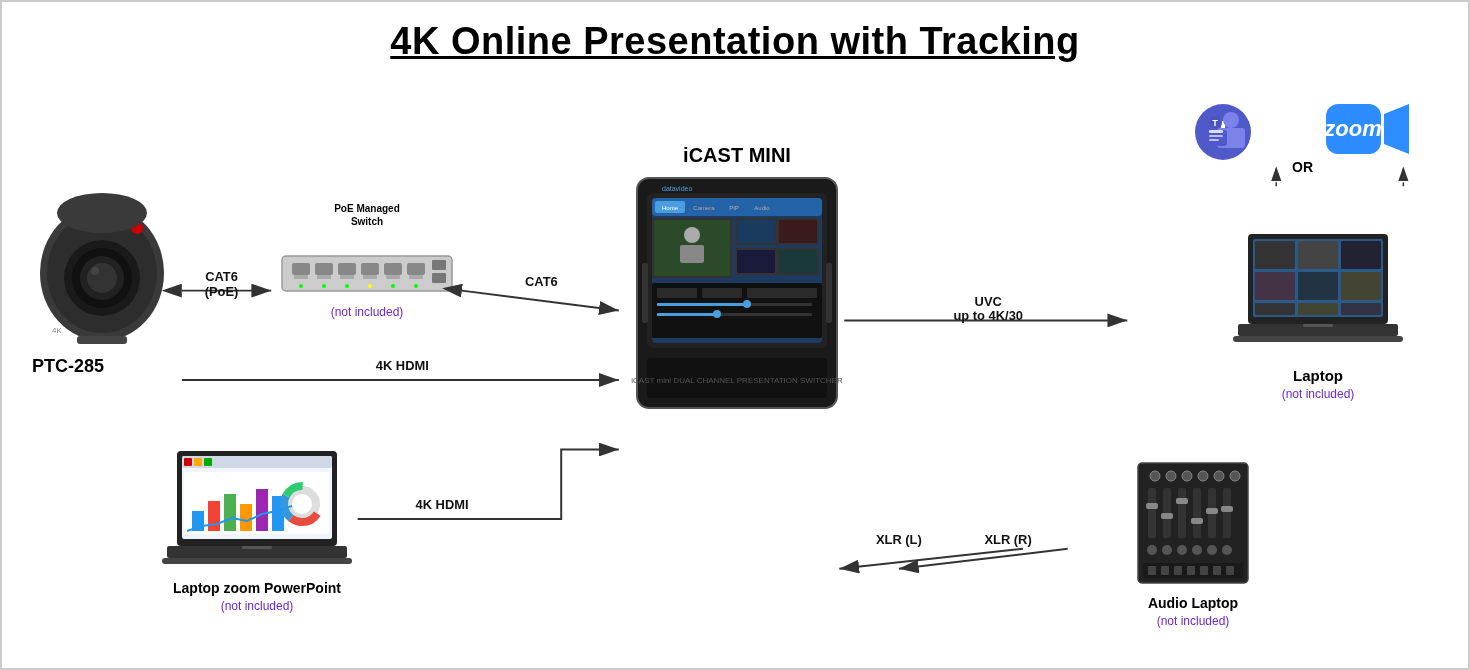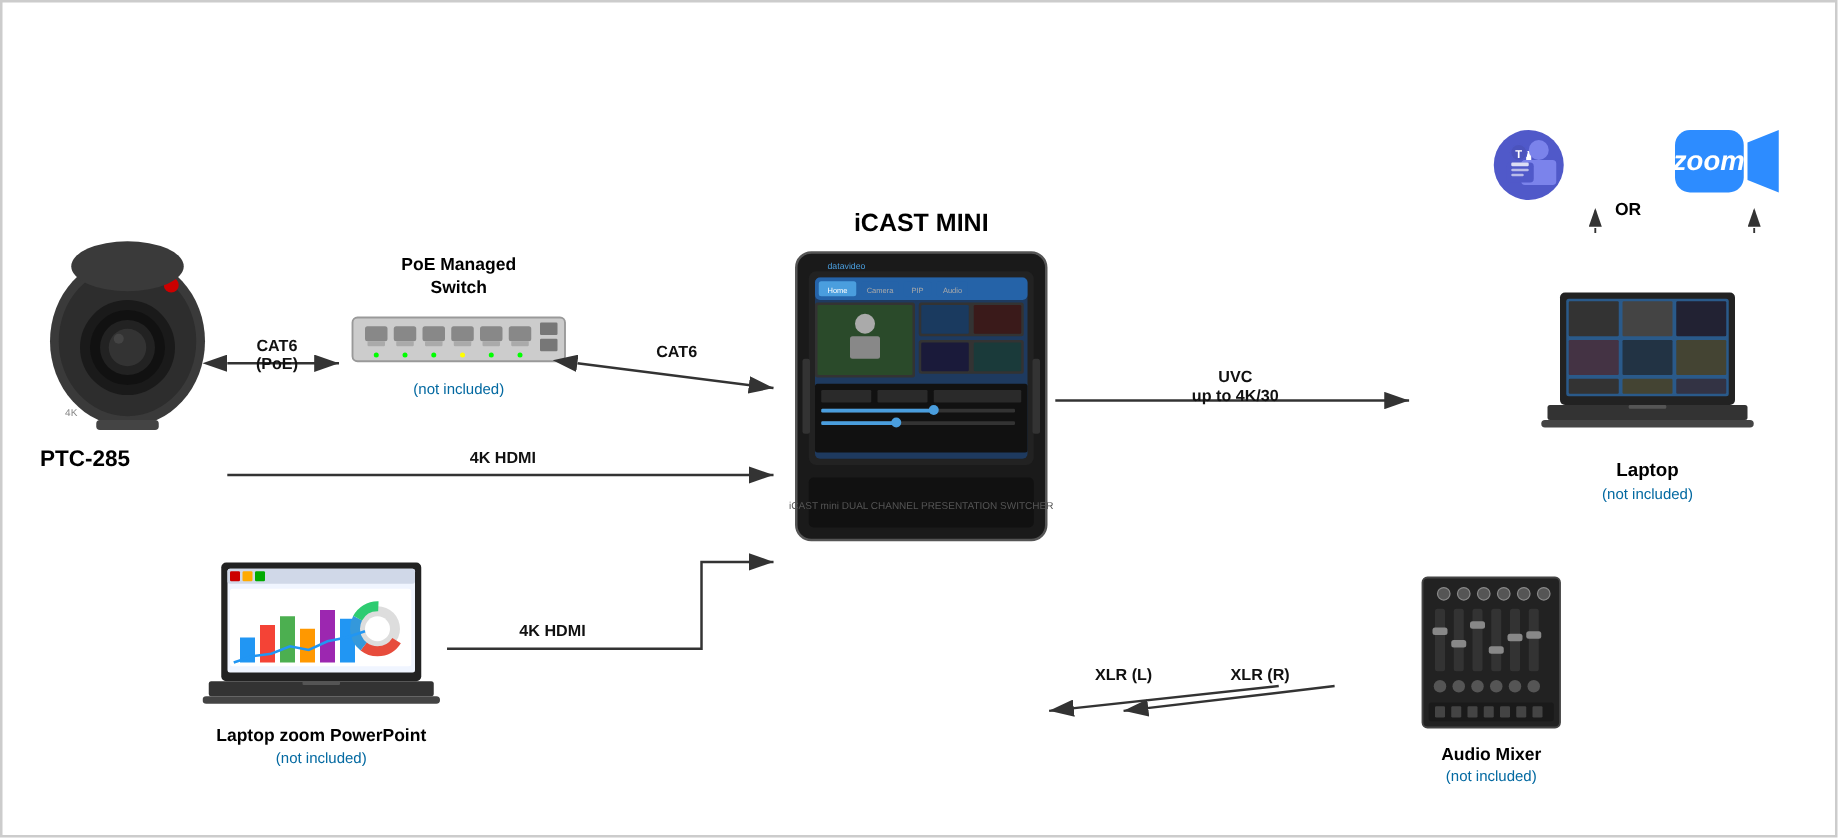--- a/index.html
+++ b/index.html
@@ -54,40 +54,40 @@
 
     
     .poe-switch {
       position: absolute;
       left: 270px;
       top: 110px;
       text-align: center;
       width: 190px;
     }
     .poe-label {
-      font-size: 14px;
+      font-size: 10px;
       font-weight: 900;
       line-height: 1.3;
-      margin-bottom: 8px;
+      margin-bottom: 20px;
     }
     .switch-svg {
       width: 180px;
       height: 50px;
     }
     .not-included-sm {
       font-size: 12px;
-      color: #0369a1;
+      color: #6d28d9;
       margin-top: 3px;
     }
 
     
     .icast-mini {
       position: absolute;
       left: 620px;
-      top: 76px;
+      top: 52px;
       text-align: center;
       width: 230px;
     }
     .icast-label {
       font-size: 20px;
       font-weight: 900;
       margin-bottom: 6px;
     }
     .icast-device-svg {
       width: 220px;
@@ -150,21 +150,21 @@
     
     .teams-icon {
       position: absolute;
       right: 215px;
       top: 10px;
       width: 60px;
       height: 60px;
     }
     .zoom-icon {
       position: absolute;
-      right: 50px;
+      right: 64px;
       top: 10px;
       width: 80px;
       height: 50px;
       margin-left: 12px;
     }
     .or-text {
       position: absolute;
       right: 155px;
       top: 35px;
       font-size: 14px;
@@ -179,20 +179,21 @@
       left: 0;
       width: 100%;
       height: 100%;
       pointer-events: none;
     }
   </style>
 </head>
 <body>
 
 <div class="main-container">
+  <div class="title">4K Online Presentation with Tracking</div>
 
   <div class="diagram-area">
 
     <div class="teams-icon">
       <svg viewBox="0 0 60 60" width="60" height="60">
         <circle cx="30" cy="30" r="28" fill="#5059C9"></circle>
         <text x="30" y="38" text-anchor="middle" font-size="28" fill="white" font-weight="bold">T</text>
 
         <circle cx="38" cy="18" r="8" fill="#7B83EB"></circle>
         <rect x="24" y="26" width="28" height="20" rx="3" fill="#7B83EB"></rect>
@@ -430,21 +431,21 @@
 
         <rect x="10" y="105" width="100" height="15" rx="2" fill="#1a1a1a"></rect>
         <rect x="15" y="108" width="8" height="9" rx="1" fill="#444"></rect>
         <rect x="28" y="108" width="8" height="9" rx="1" fill="#444"></rect>
         <rect x="41" y="108" width="8" height="9" rx="1" fill="#444"></rect>
         <rect x="54" y="108" width="8" height="9" rx="1" fill="#444"></rect>
         <rect x="67" y="108" width="8" height="9" rx="1" fill="#444"></rect>
         <rect x="80" y="108" width="8" height="9" rx="1" fill="#444"></rect>
         <rect x="93" y="108" width="8" height="9" rx="1" fill="#444"></rect>
       </svg>
-      <div class="mixer-label">Audio Mixer</div>
+      <div class="mixer-label">Audio Laptop</div>
       <div class="not-included-sm">(not included)</div>
     </div>
 
     <svg class="arrows-svg" viewBox="0 0 1470 580">
       <defs>
         <marker id="arrow" markerWidth="10" markerHeight="7" refX="10" refY="3.5" orient="auto">
           <polygon points="0 0, 10 3.5, 0 7" fill="#333"></polygon>
         </marker>
         <marker id="arrow-start" markerWidth="10" markerHeight="7" refX="0" refY="3.5" orient="auto-start-reverse">
           <polygon points="0 0, 10 3.5, 0 7" fill="#333"></polygon>

